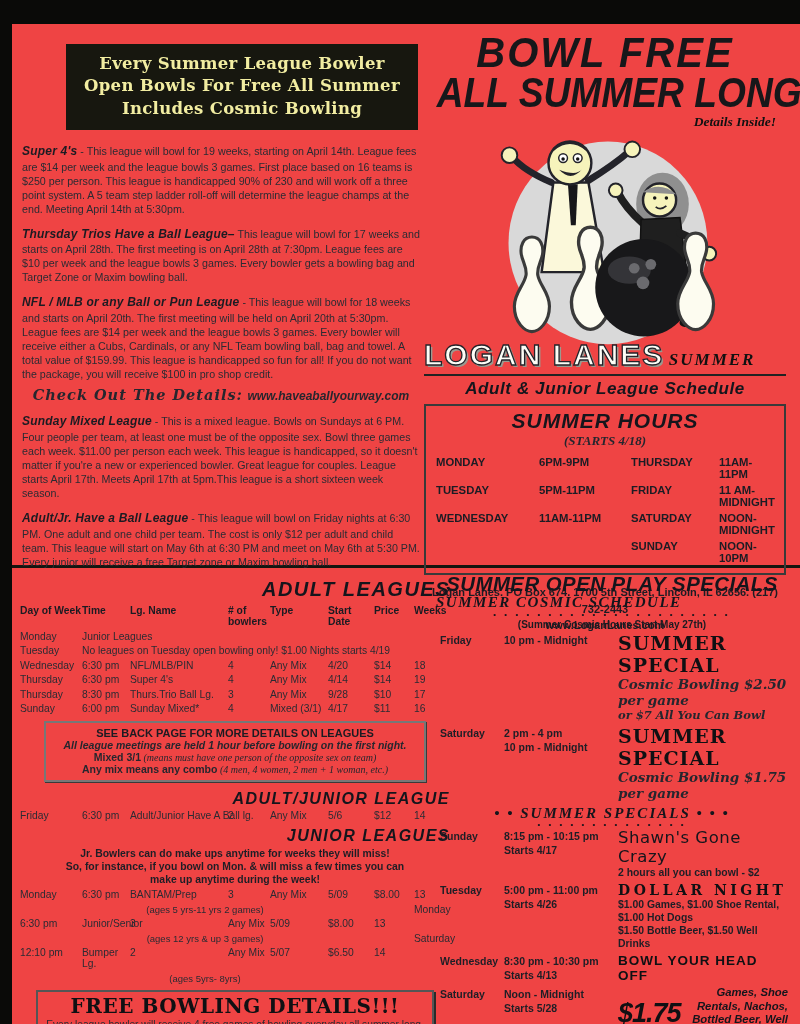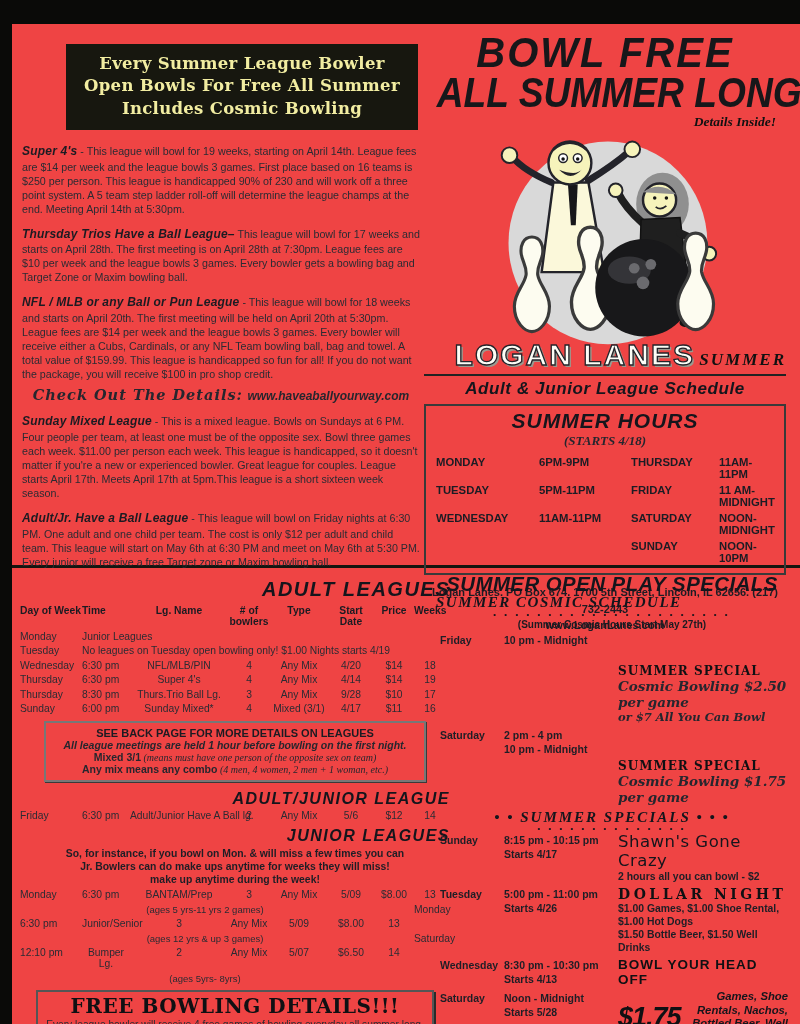--- a/index.html
+++ b/index.html
@@ -23,42 +23,42 @@
 
   
   .col-tr{position:absolute;left:412px;top:8px;width:362px;}
   .headline1{font-size:40px;font-weight:bold;font-style:italic;text-align:center;
     letter-spacing:2px;line-height:1;color:#17171a;transform:scaleY(1.04);}
   .headline2{font-size:40px;font-weight:bold;font-style:italic;text-align:center;
     letter-spacing:0;line-height:1;color:#17171a;transform:scaleX(0.93) scaleY(1.04);white-space:nowrap;}
   .details-inside{text-align:right;font-family:"Liberation Serif",serif;font-weight:bold;
     font-style:italic;font-size:13.5px;margin:2px 10px 0 0;color:#111;}
   .cartoon{display:block;margin:-6px auto 0;}
-  .logo-row{text-align:right;margin-top:-16px;white-space:nowrap;border-bottom:2px solid #222;padding-bottom:2px;}
+  .logo-row{text-align:left;margin-top:-16px;white-space:nowrap;border-bottom:2px solid #222;padding-bottom:2px;}
   .logo-name{font-size:30px;font-weight:bold;letter-spacing:2px;color:#fdfdf6;
     -webkit-text-stroke:1.3px #23232a;text-shadow:2px 2px 0 #9a9a90;}
   .logo-season{font-family:"Liberation Serif",serif;font-weight:bold;font-style:italic;
     font-size:17px;letter-spacing:2px;color:#111;}
   .sched-title{font-size:17px;font-weight:bold;font-style:italic;text-align:center;
     letter-spacing:0.6px;margin-top:3px;color:#15151c;}
   .hours-box{border:2px solid #3a3a3a;margin-top:5px;padding:3px 10px 9px;}
   .hours-title{text-align:center;font-size:21px;font-weight:bold;font-style:italic;letter-spacing:1px;color:#15151c;}
   .hours-sub{text-align:center;font-family:"Liberation Serif",serif;font-style:italic;font-weight:bold;font-size:13px;}
   .hours-grid{display:grid;grid-template-columns:103px 92px 88px auto;row-gap:4px;margin-top:7px;
     font-weight:bold;font-size:11.3px;color:#1c1c24;}
   .address{text-align:center;font-weight:bold;font-size:11px;margin-top:9px;line-height:1.5;color:#1c1c24;}
 
   
   .col-bl{position:absolute;left:8px;top:552px;width:430px;}
   .bl-title{font-size:20px;font-weight:bold;font-style:italic;text-align:right;letter-spacing:1.5px;margin:2px 0 4px;color:#15151c;}
   .bl-title.small{font-size:16px;margin:6px 0 2px;}
   .lg-grid{display:grid;grid-template-columns:62px 48px 98px 42px 58px 46px 40px 32px;
     font-size:10.3px;row-gap:3.5px;align-items:baseline;color:#2b2b33;}
   .lg-grid .hdr{font-weight:bold;color:#1b1b22;}
-  .lg-grid .c{text-align:center;}
+  .lg-grid .c{}
   .lg-grid .note{grid-column:2 / -1;}
   .lg-grid .ages{grid-column:2 / 6;text-align:center;font-size:9.5px;}
   .info-box{border:2px solid #777;box-shadow:1px 1px 0 #3a3a3a;margin:7px 24px 8px;padding:4px 4px 5px;text-align:center;}
   .info-l1{font-weight:bold;font-size:11px;color:#1b1b22;}
   .info-l2{font-weight:bold;font-style:italic;font-size:10.5px;}
   .info-l34{font-size:10px;}
   .info-l34 b{font-size:10.5px;}
   .info-l34 i{font-family:"Liberation Serif",serif;}
   .jr-notes{font-weight:bold;font-size:10.4px;text-align:center;line-height:1.25;margin-bottom:3px;color:#1e1e26;}
   .free-box{border:2px solid #555;box-shadow:2px 2px 0 #2a2a2a;margin:6px 16px 0;padding:2px 6px 5px;text-align:center;}
@@ -70,21 +70,21 @@
   .br-title{font-size:21px;font-weight:bold;font-style:italic;text-align:center;letter-spacing:0.5px;
     transform:scaleX(0.97);white-space:nowrap;color:#15151c;}
   .cosmic-title{font-family:"Liberation Serif",serif;font-weight:bold;font-style:italic;font-size:15px;
     text-align:left;letter-spacing:1.5px;margin-top:-2px;color:#15151c;}
   .dots{text-align:center;font-size:8px;letter-spacing:3px;line-height:0.9;color:#15151c;overflow:hidden;white-space:nowrap;}
   .cosmic-note{font-size:10px;font-weight:bold;text-align:center;margin:1px 0 4px;color:#1b1b22;}
   .spec-row{display:flex;margin-bottom:5px;}
   .spec-day{width:64px;font-weight:bold;font-size:10.5px;padding-left:4px;flex:none;color:#1e1e26;}
   .spec-times{width:110px;font-weight:bold;font-size:10.5px;line-height:1.3;flex:none;color:#1e1e26;}
   .spec-content{flex:1;padding-left:4px;margin-top:-2px;}
-  .ss-heading{font-family:"DejaVu Serif",serif;font-weight:bold;font-size:12px;letter-spacing:1px;color:#101013;margin-top:32px;}
+  .ss-heading{font-family:"DejaVu Serif",serif;font-weight:bold;font-size:19px;letter-spacing:1px;color:#101013;}
   .script-l1{font-family:"DejaVu Serif",serif;font-weight:bold;font-style:italic;font-size:13.5px;}
   .script-l2{font-family:"DejaVu Serif",serif;font-weight:bold;font-style:italic;font-size:11.5px;}
   .sp-hdr{text-align:center;font-family:"Liberation Serif",serif;font-weight:bold;font-style:italic;
     font-size:15px;letter-spacing:2px;line-height:1;color:#15151c;}
   .shawn{font-size:16.5px;letter-spacing:0.5px;font-family:"DejaVu Sans",sans-serif;color:#15151c;}
   .dollar{font-family:"DejaVu Serif",serif;font-weight:bold;font-size:14px;letter-spacing:3.5px;color:#101013;}
   .spec-lines{font-weight:bold;font-size:10.4px;line-height:1.25;color:#1e1e26;}
   .byho{font-weight:bold;font-size:13.5px;letter-spacing:1px;color:#101013;}
   .p175-row{display:flex;align-items:center;}
   .price175{font-size:27px;font-weight:bold;font-style:italic;letter-spacing:-1px;color:#101013;flex:none;}
@@ -265,22 +265,22 @@
         <span class="c" style="white-space:nowrap">Adult/Junior Have A Ball lg.</span>
         <span class="c">2</span>
         <span class="c">Any Mix</span>
         <span class="c">5/6</span>
         <span class="c">$12</span>
         <span class="c">14</span>
     </div>
 
     <div class="bl-title small">JUNIOR LEAGUES</div>
     <div class="jr-notes">
+      <div>Jr. Bowlers can do make ups anytime for weeks they will miss!</div>
       <div>So, for instance, if you bowl on Mon. &amp; will miss a few times you can</div>
-      <div>Jr. Bowlers can do make ups anytime for weeks they will miss!</div>
       <div>make up anytime during the week!</div>
     </div>
     <div class="lg-grid">
       <span>Monday</span>
         <span>6:30 pm</span>
         <span class="c">BANTAM/Prep</span>
         <span class="c">3</span>
         <span class="c">Any Mix</span>
         <span class="c">5/09</span>
         <span class="c">$8.00</span>

